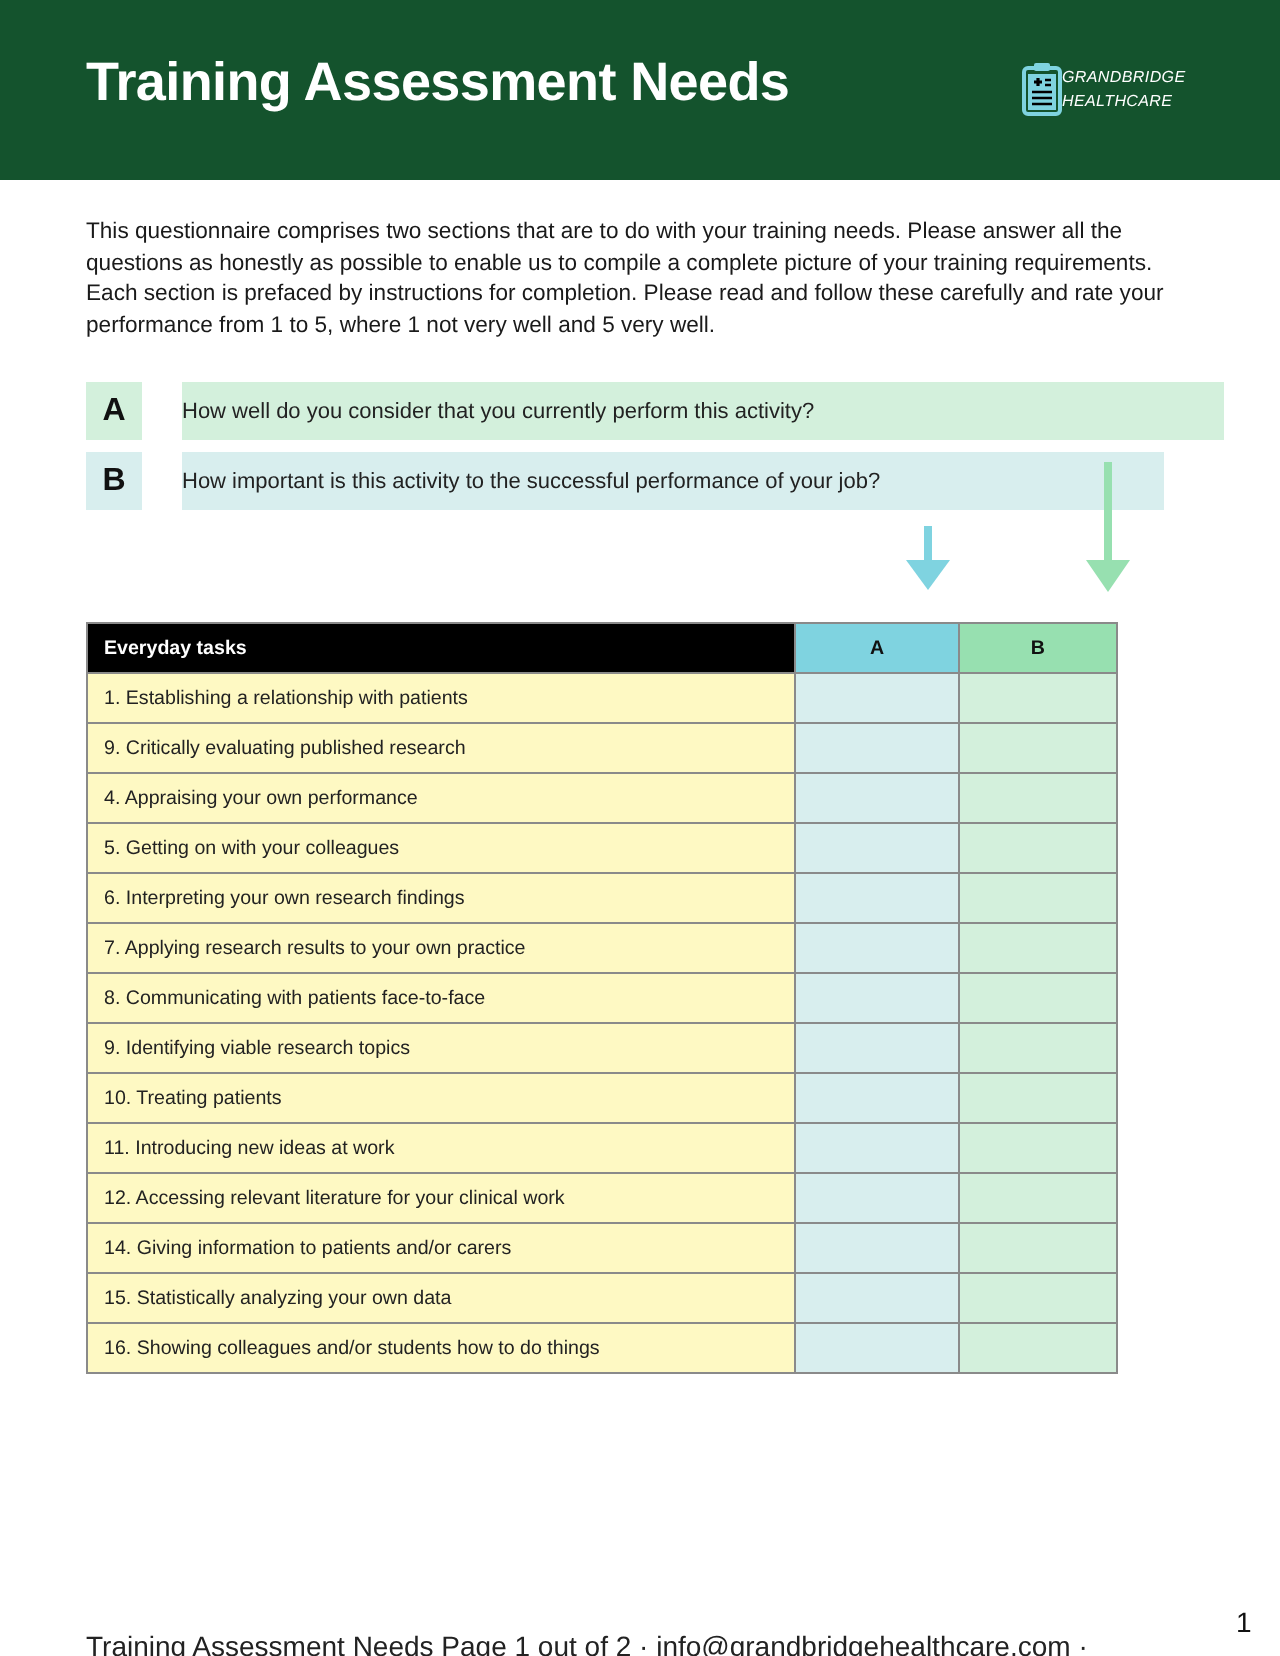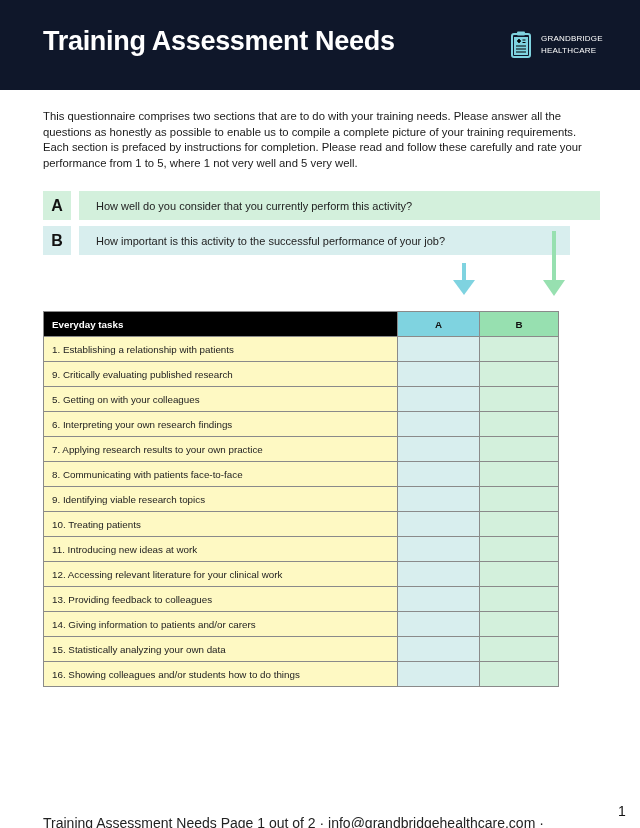--- a/index.html
+++ b/index.html
@@ -1,29 +1,29 @@
 <!DOCTYPE html>
 <html><head>
 <meta charset="utf-8">
 <style>
   * { box-sizing: border-box; margin: 0; padding: 0; }
   html, body { width: 640px; height: 828px; background: #ffffff; overflow: hidden; }
   body { font-family: "Liberation Sans", sans-serif; color: #1a1a1a; position: relative; }
 
-  .header { position: absolute; left: 0; top: 0; width: 640px; height: 90px; background: #0f172a; }
+  .header { position: absolute; left: 0; top: 0; width: 640px; height: 90px; background: #14532d; }
   .title { position: absolute; left: 43px; top: 26px; font-size: 27px; font-weight: bold; color: #ffffff; letter-spacing: -0.3px; }
   .brand { position: absolute; left: 511px; top: 31px; display: flex; align-items: center; }
   .brand-icon { width: 20px; height: 27px; position: relative; }
-  .brand-name { margin-left: 10px; font-size: 8px; color: #ffffff; line-height: 12px; letter-spacing: 0.2px; }
+  .brand-name { font-size: 8px; color: #ffffff; line-height: 12px; letter-spacing: 0.2px; font-style: italic; }
 
   .intro { position: absolute; left: 43px; top: 109px; width: 560px; font-size: 11.3px; line-height: 15.5px; color: #1a1a1a; }
 
   .q-row { position: absolute; left: 43px; height: 29px; display: flex; }
   .q-letter { width: 28px; height: 29px; display: flex; align-items: center; justify-content: center; font-weight: bold; font-size: 16px; color: #111; }
-  .q-text { margin-left: 8px; height: 29px; display: flex; align-items: center; padding-left: 17px; font-size: 11px; color: #222; }
+  .q-text { margin-left: 20px; height: 29px; display: flex; align-items: center; font-size: 11px; color: #222; }
   .q-a { top: 191px; }
   .q-a .q-letter, .q-a .q-text { background: #d3f0dc; }
   .q-a .q-text { width: 521px; }
   .q-b { top: 226px; }
   .q-b .q-letter, .q-b .q-text { background: #d8eeee; }
   .q-b .q-text { width: 491px; }
 
   .arrow { position: absolute; }
 
   .table { position: absolute; left: 43px; top: 311px; width: 516px; border-collapse: collapse; }
@@ -98,20 +98,25 @@
         <td class="td-task">1. Establishing a relationship with patients</td>
         <td class="td-a"></td>
         <td class="td-b"></td>
       </tr>
     <tr>
         <td class="td-task">9. Critically evaluating published research</td>
         <td class="td-a"></td>
         <td class="td-b"></td>
       </tr>
     <tr>
+        <td class="td-task">4. Appraising your own performance</td>
+        <td class="td-a"></td>
+        <td class="td-b"></td>
+      </tr>
+    <tr>
         <td class="td-task">5. Getting on with your colleagues</td>
         <td class="td-a"></td>
         <td class="td-b"></td>
       </tr>
     <tr>
         <td class="td-task">6. Interpreting your own research findings</td>
         <td class="td-a"></td>
         <td class="td-b"></td>
       </tr>
     <tr>
@@ -138,25 +143,20 @@
         <td class="td-task">11. Introducing new ideas at work</td>
         <td class="td-a"></td>
         <td class="td-b"></td>
       </tr>
     <tr>
         <td class="td-task">12. Accessing relevant literature for your clinical work</td>
         <td class="td-a"></td>
         <td class="td-b"></td>
       </tr>
     <tr>
-        <td class="td-task">13. Providing feedback to colleagues</td>
-        <td class="td-a"></td>
-        <td class="td-b"></td>
-      </tr>
-    <tr>
         <td class="td-task">14. Giving information to patients and/or carers</td>
         <td class="td-a"></td>
         <td class="td-b"></td>
       </tr>
     <tr>
         <td class="td-task">15. Statistically analyzing your own data</td>
         <td class="td-a"></td>
         <td class="td-b"></td>
       </tr>
     <tr>

